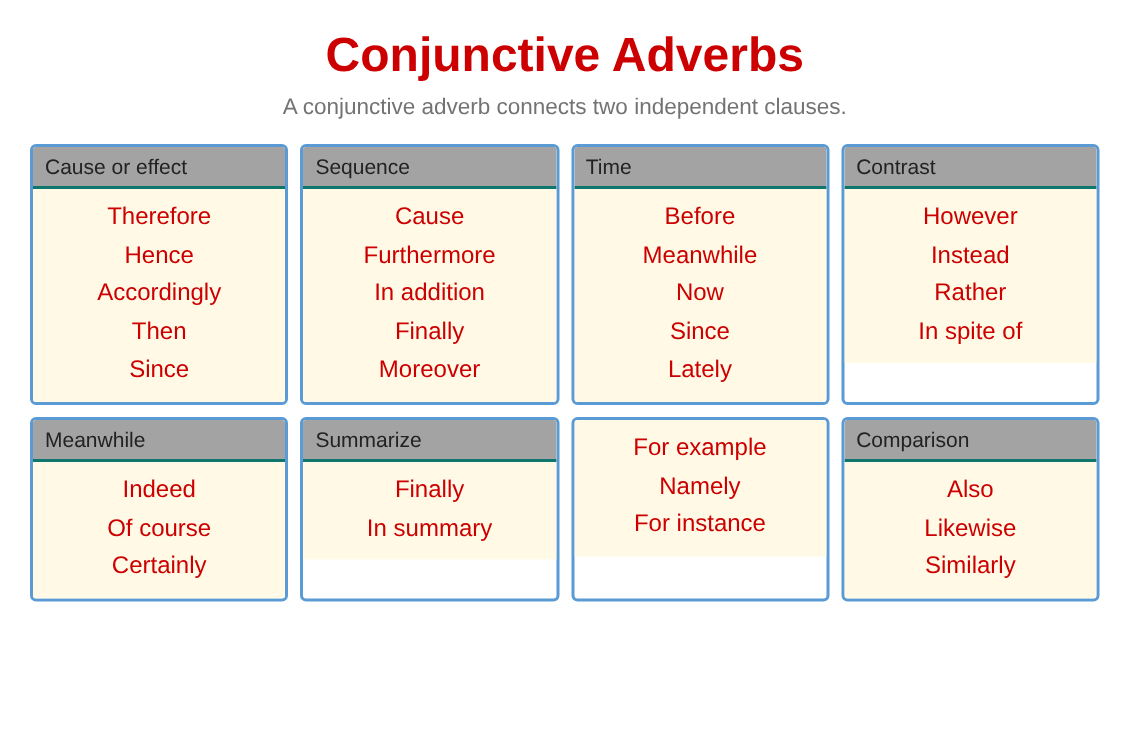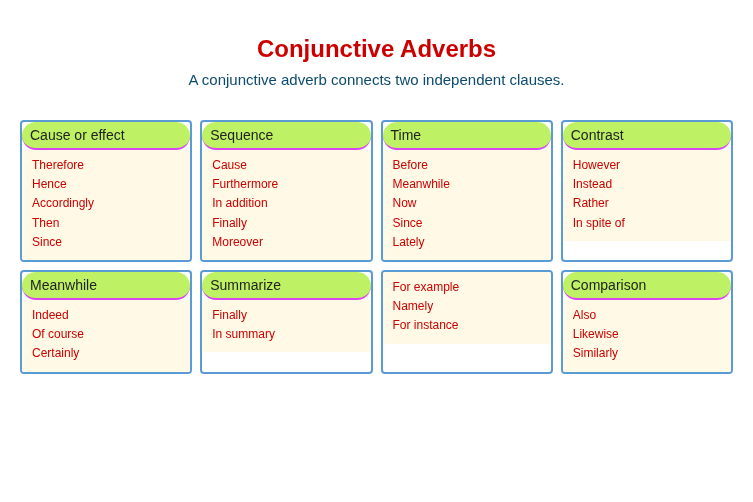--- a/index.html
+++ b/index.html
@@ -8,61 +8,60 @@
       height: 502px;
       background: #ffffff;
       font-family: Arial, sans-serif;
       display: flex;
       flex-direction: column;
       align-items: center;
       padding: 18px 20px 14px 20px;
     }
     .main-title {
       color: #cc0000;
-      font-size: 24px;
+      font-size: 32px;
       font-weight: bold;
       margin-bottom: 8px;
       text-align: center;
-      margin-top: 17px;
     }
     .subtitle {
       font-size: 15px;
-      color: #0c4a6e;
-      margin-bottom: 32px;
+      color: #737373;
+      margin-bottom: 16px;
       text-align: left;
     }
     .grid {
       display: grid;
       grid-template-columns: repeat(4, 1fr);
       gap: 8px;
       width: 100%;
     }
     .card {
       border: 2px solid #5b9bd5;
       border-radius: 4px;
       overflow: hidden;
     }
     .card-header {
-      background: #bef264;
-      border-bottom: 2px solid #d946ef;
+      background: #a3a3a3;
+      border-bottom: 2px solid #0f766e;
       padding: 5px 8px;
       font-size: 14px;
       font-weight: normal;
       color: #222;
-      border-radius: 14px;
     }
     .card-body {
       background: #fff9e6;
       padding: 6px 10px 8px 10px;
     }
     .card-body .term {
       color: #cc0000;
-      font-size: 12px;
+      font-size: 16px;
       line-height: 1.6;
       display: block;
+      text-align: center;
     }
   </style>
 </head>
 <body>
 
 <h1 class="main-title">Conjunctive Adverbs</h1>
 <p class="subtitle">A conjunctive adverb connects two independent clauses.</p>
 
 <div class="grid">
 <div class="card">

